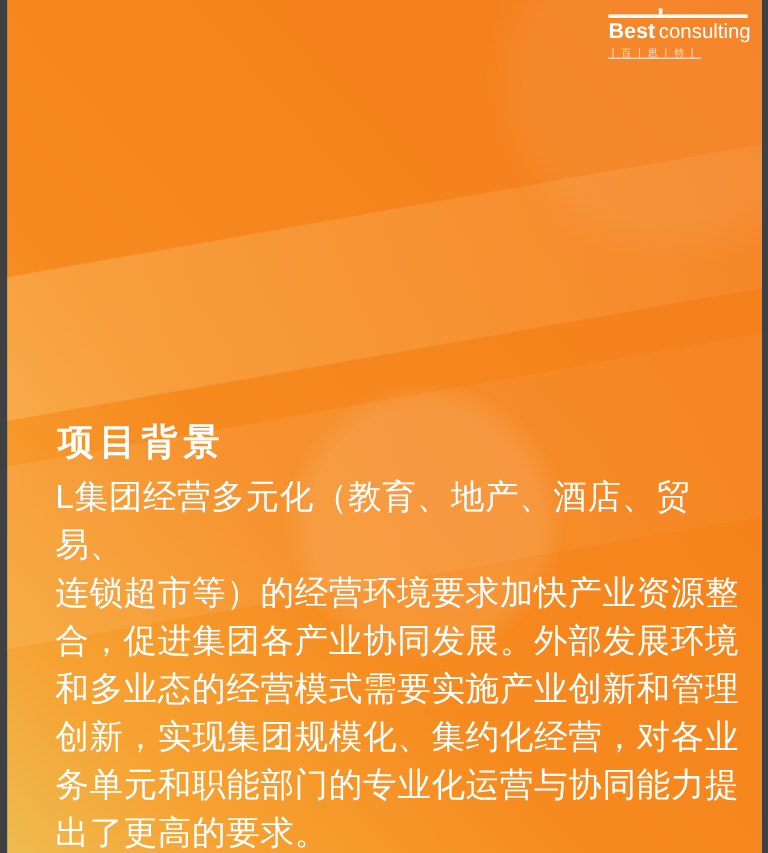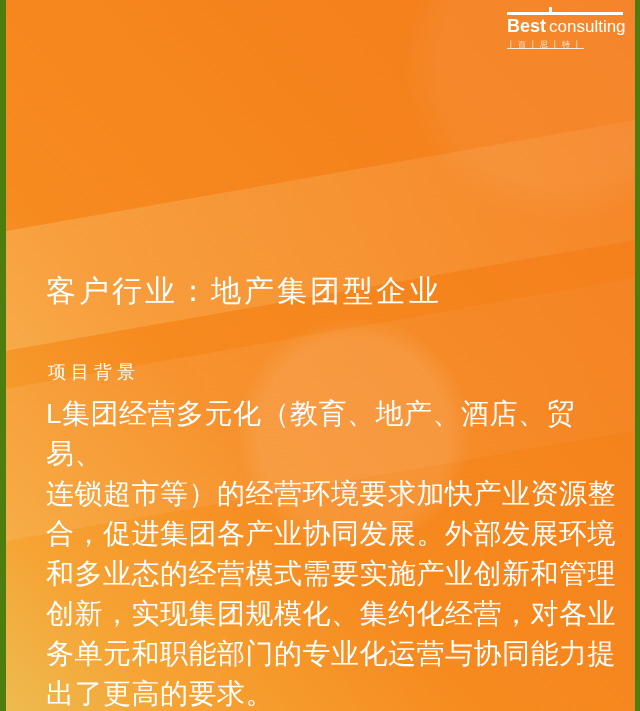--- a/index.html
+++ b/index.html
@@ -1,18 +1,18 @@
 <!DOCTYPE html>
 <html><head>
 <meta charset="utf-8">
 <style>
   html,body{margin:0;padding:0;background:#ffffff;}
   .frame{
     position:relative; width:640px; height:711px; overflow:hidden;
-    background:#4d7c0f;
+    background:#404040;
     font-family:"Liberation Sans","DejaVu Sans",sans-serif;
   }
   .page{
     position:absolute; top:0; bottom:0; left:6px; right:5px; overflow:hidden;
     background:linear-gradient(48deg,#eebb50 0%,#f6a333 14%,#f68a1f 38%,#f5821c 72%,#f47d1e 100%);
   }
   
   .stripe1{
     position:absolute; left:-50px; top:172px; width:780px; height:118px;
     background:linear-gradient(to right, rgba(255,242,186,0.22), rgba(255,255,255,0.04));
@@ -53,22 +53,22 @@
     text-shadow:-3px 12px 2px rgba(229,73,38,0.60), -3px 12px 10px rgba(229,73,38,0.45);
   }
   
   .subtitle{
     position:absolute; left:40px; top:272px;
     color:#ffffff; font-size:30px; font-weight:500; letter-spacing:3px; line-height:38px;
     white-space:nowrap;
   }
   
   .heading{
-    position:absolute; left:42px; top:360px;
-    color:#ffffff; font-size:18px; font-weight:normal; letter-spacing:5px;
+    position:absolute; left:42px; top:348px;
+    color:#ffffff; font-size:30px; font-weight:bold; letter-spacing:5px;
   }
   
   .body-text{
     position:absolute; left:40px; top:394px; width:585px;
     color:#ffffff; font-size:28px; font-weight:400; letter-spacing:0.5px; line-height:40px;
     white-space:pre-line;
   }
 </style>
 </head>
 <body>
@@ -86,21 +86,20 @@
         <div class="logo-tick"></div>
       </div>
       <div class="logo-text">
         <span class="b">Best</span><span class="c">consulting</span>
       </div>
       <div class="logo-tagline">丨百丨思丨特丨</div>
     </div>
 
 
 
-    <div class="subtitle">客户行业：地产集团型企业</div>
 
     <div class="heading">项目背景</div>
 
     <div class="body-text">L集团经营多元化（教育、地产、酒店、贸易、
 连锁超市等）的经营环境要求加快产业资源整
 合，促进集团各产业协同发展。外部发展环境
 和多业态的经营模式需要实施产业创新和管理
 创新，实现集团规模化、集约化经营，对各业
 务单元和职能部门的专业化运营与协同能力提
 出了更高的要求。</div>

